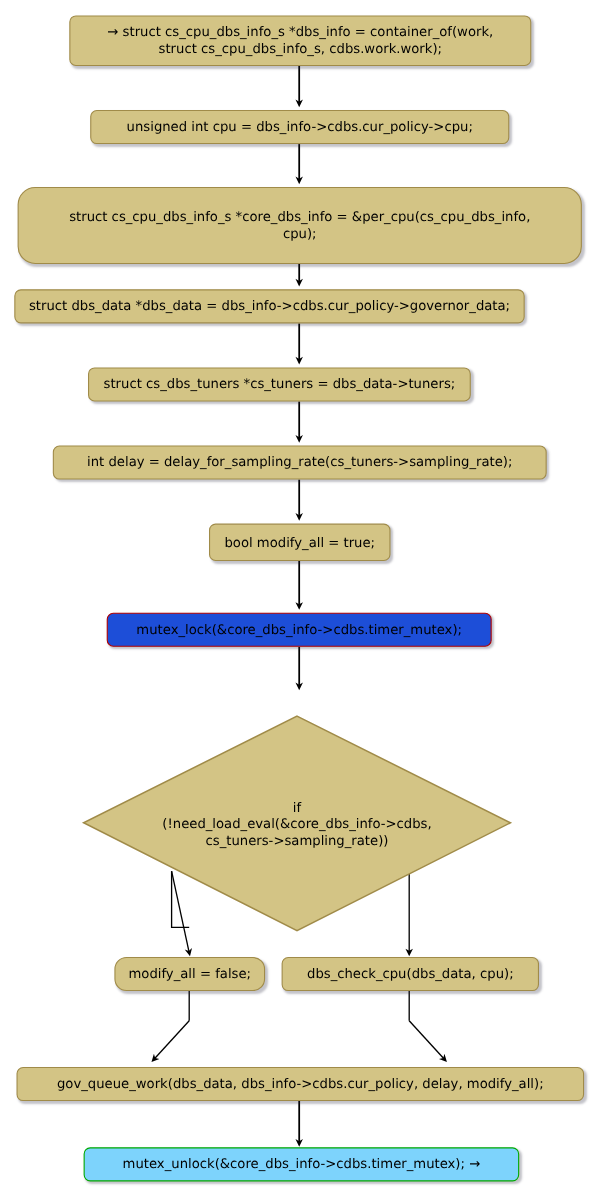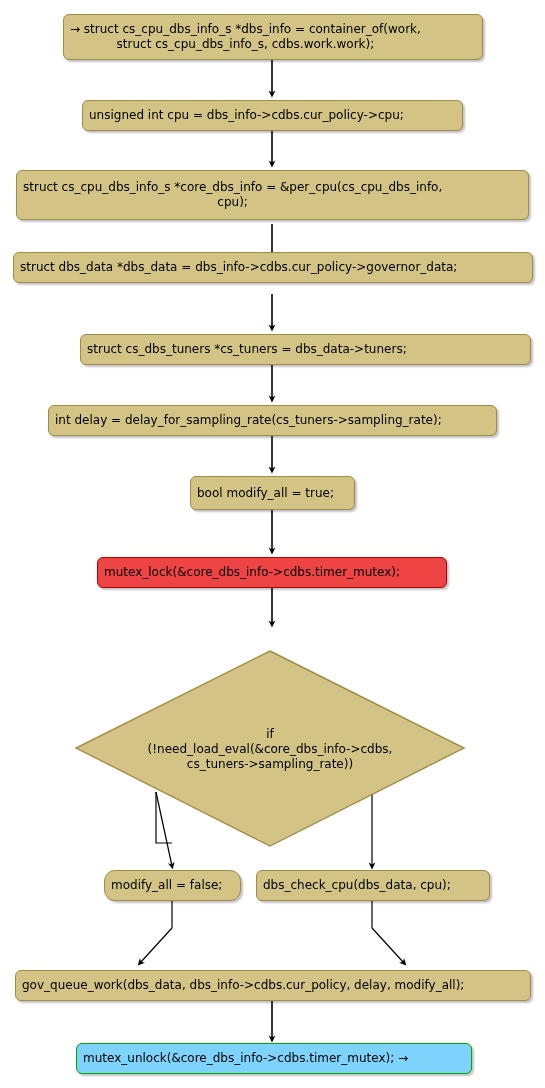--- a/index.html
+++ b/index.html
@@ -24,35 +24,35 @@
     top: 0;
     width: 545px;
     height: 1088px;
     pointer-events: none;
   }
   .node {
     position: absolute;
     box-sizing: border-box;
     display: flex;
     align-items: center;
-    justify-content: flex-start;
+    justify-content: center;
     text-align: center;
     font-size: 12px;
     line-height: 15px;
     color: #000000;
     border: 1px solid #A08B49;
     border-radius: 6px;
     background: #D3C485;
     box-shadow: 2px 2px 2px rgba(40,40,60,0.28);
     white-space: pre-line;
     padding: 2px 6px;
     z-index: 2;
   }
   .node.red {
-    background: #ef4444;
+    background: #1d4ed8;
     border-color: #B00000;
   }
   .node.green {
     background: #7dd3fc;
     border-color: #00A800;
   }
   .diamond-wrap {
     position: absolute;
     z-index: 2;
   }
@@ -150,30 +150,30 @@
 
   <div class="node" style="left:63px; top:14px; width:420px; height:46px;">
     <span>→ struct cs_cpu_dbs_info_s *dbs_info = container_of(work,
 struct cs_cpu_dbs_info_s, cdbs.work.work);</span>
   </div>
 
   <div class="node" style="left:82px; top:100px; width:381px; height:31px;">
     <span>unsigned int cpu = dbs_info-&gt;cdbs.cur_policy-&gt;cpu;</span>
   </div>
 
-  <div class="node" style="left:16px; top:170px; width:513px; height:50px;">
+  <div class="node" style="left:16px; top:170px; width:513px; height:70px;border-radius:16px;">
     <span>struct cs_cpu_dbs_info_s *core_dbs_info = &amp;per_cpu(cs_cpu_dbs_info,
 cpu);</span>
   </div>
 
-  <div class="node" style="left:13px; top:252px; width:520px; height:31px;">
+  <div class="node" style="left:13px; top:263px; width:464px; height:31px;">
     <span>struct dbs_data *dbs_data = dbs_info-&gt;cdbs.cur_policy-&gt;governor_data;</span>
   </div>
 
-  <div class="node" style="left:80px; top:334px; width:451px; height:31px;">
+  <div class="node" style="left:80px; top:334px; width:348px; height:31px;">
     <span>struct cs_dbs_tuners *cs_tuners = dbs_data-&gt;tuners;</span>
   </div>
 
   <div class="node" style="left:48px; top:405px; width:449px; height:31px;">
     <span>int delay = delay_for_sampling_rate(cs_tuners-&gt;sampling_rate);</span>
   </div>
 
   <div class="node" style="left:190px; top:476px; width:165px; height:34px;">
     <span>bool modify_all = true;</span>
   </div>

